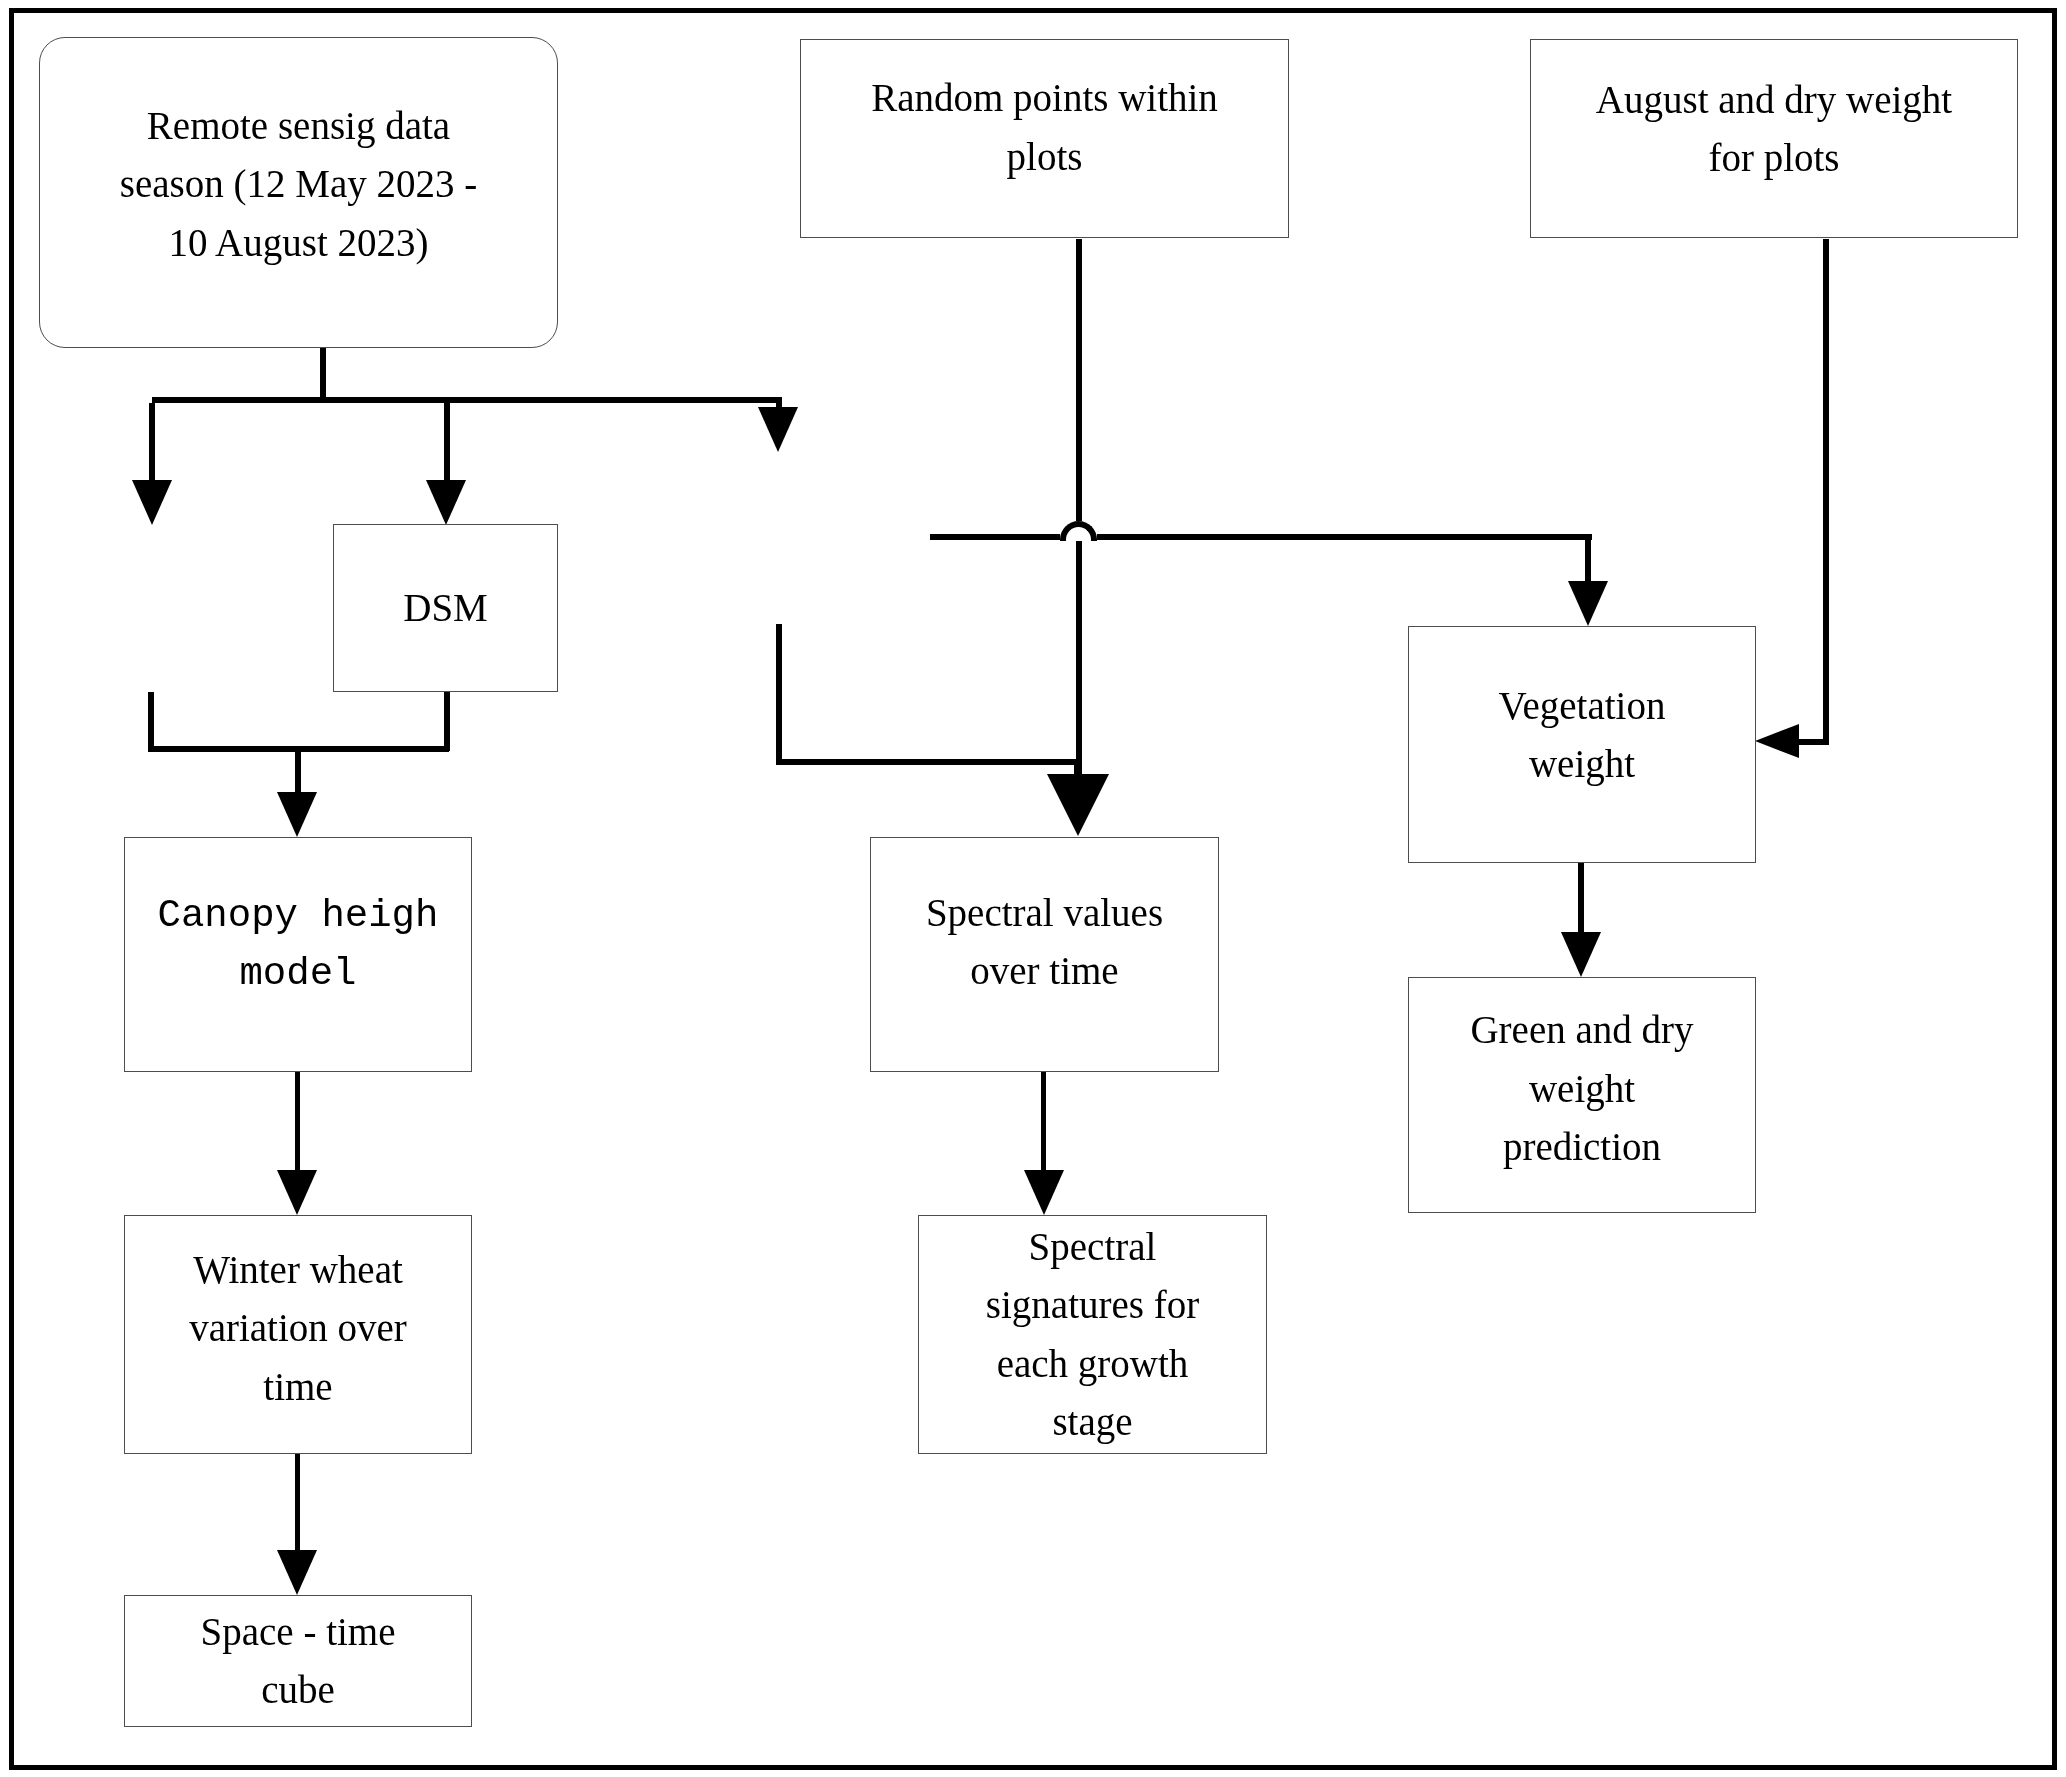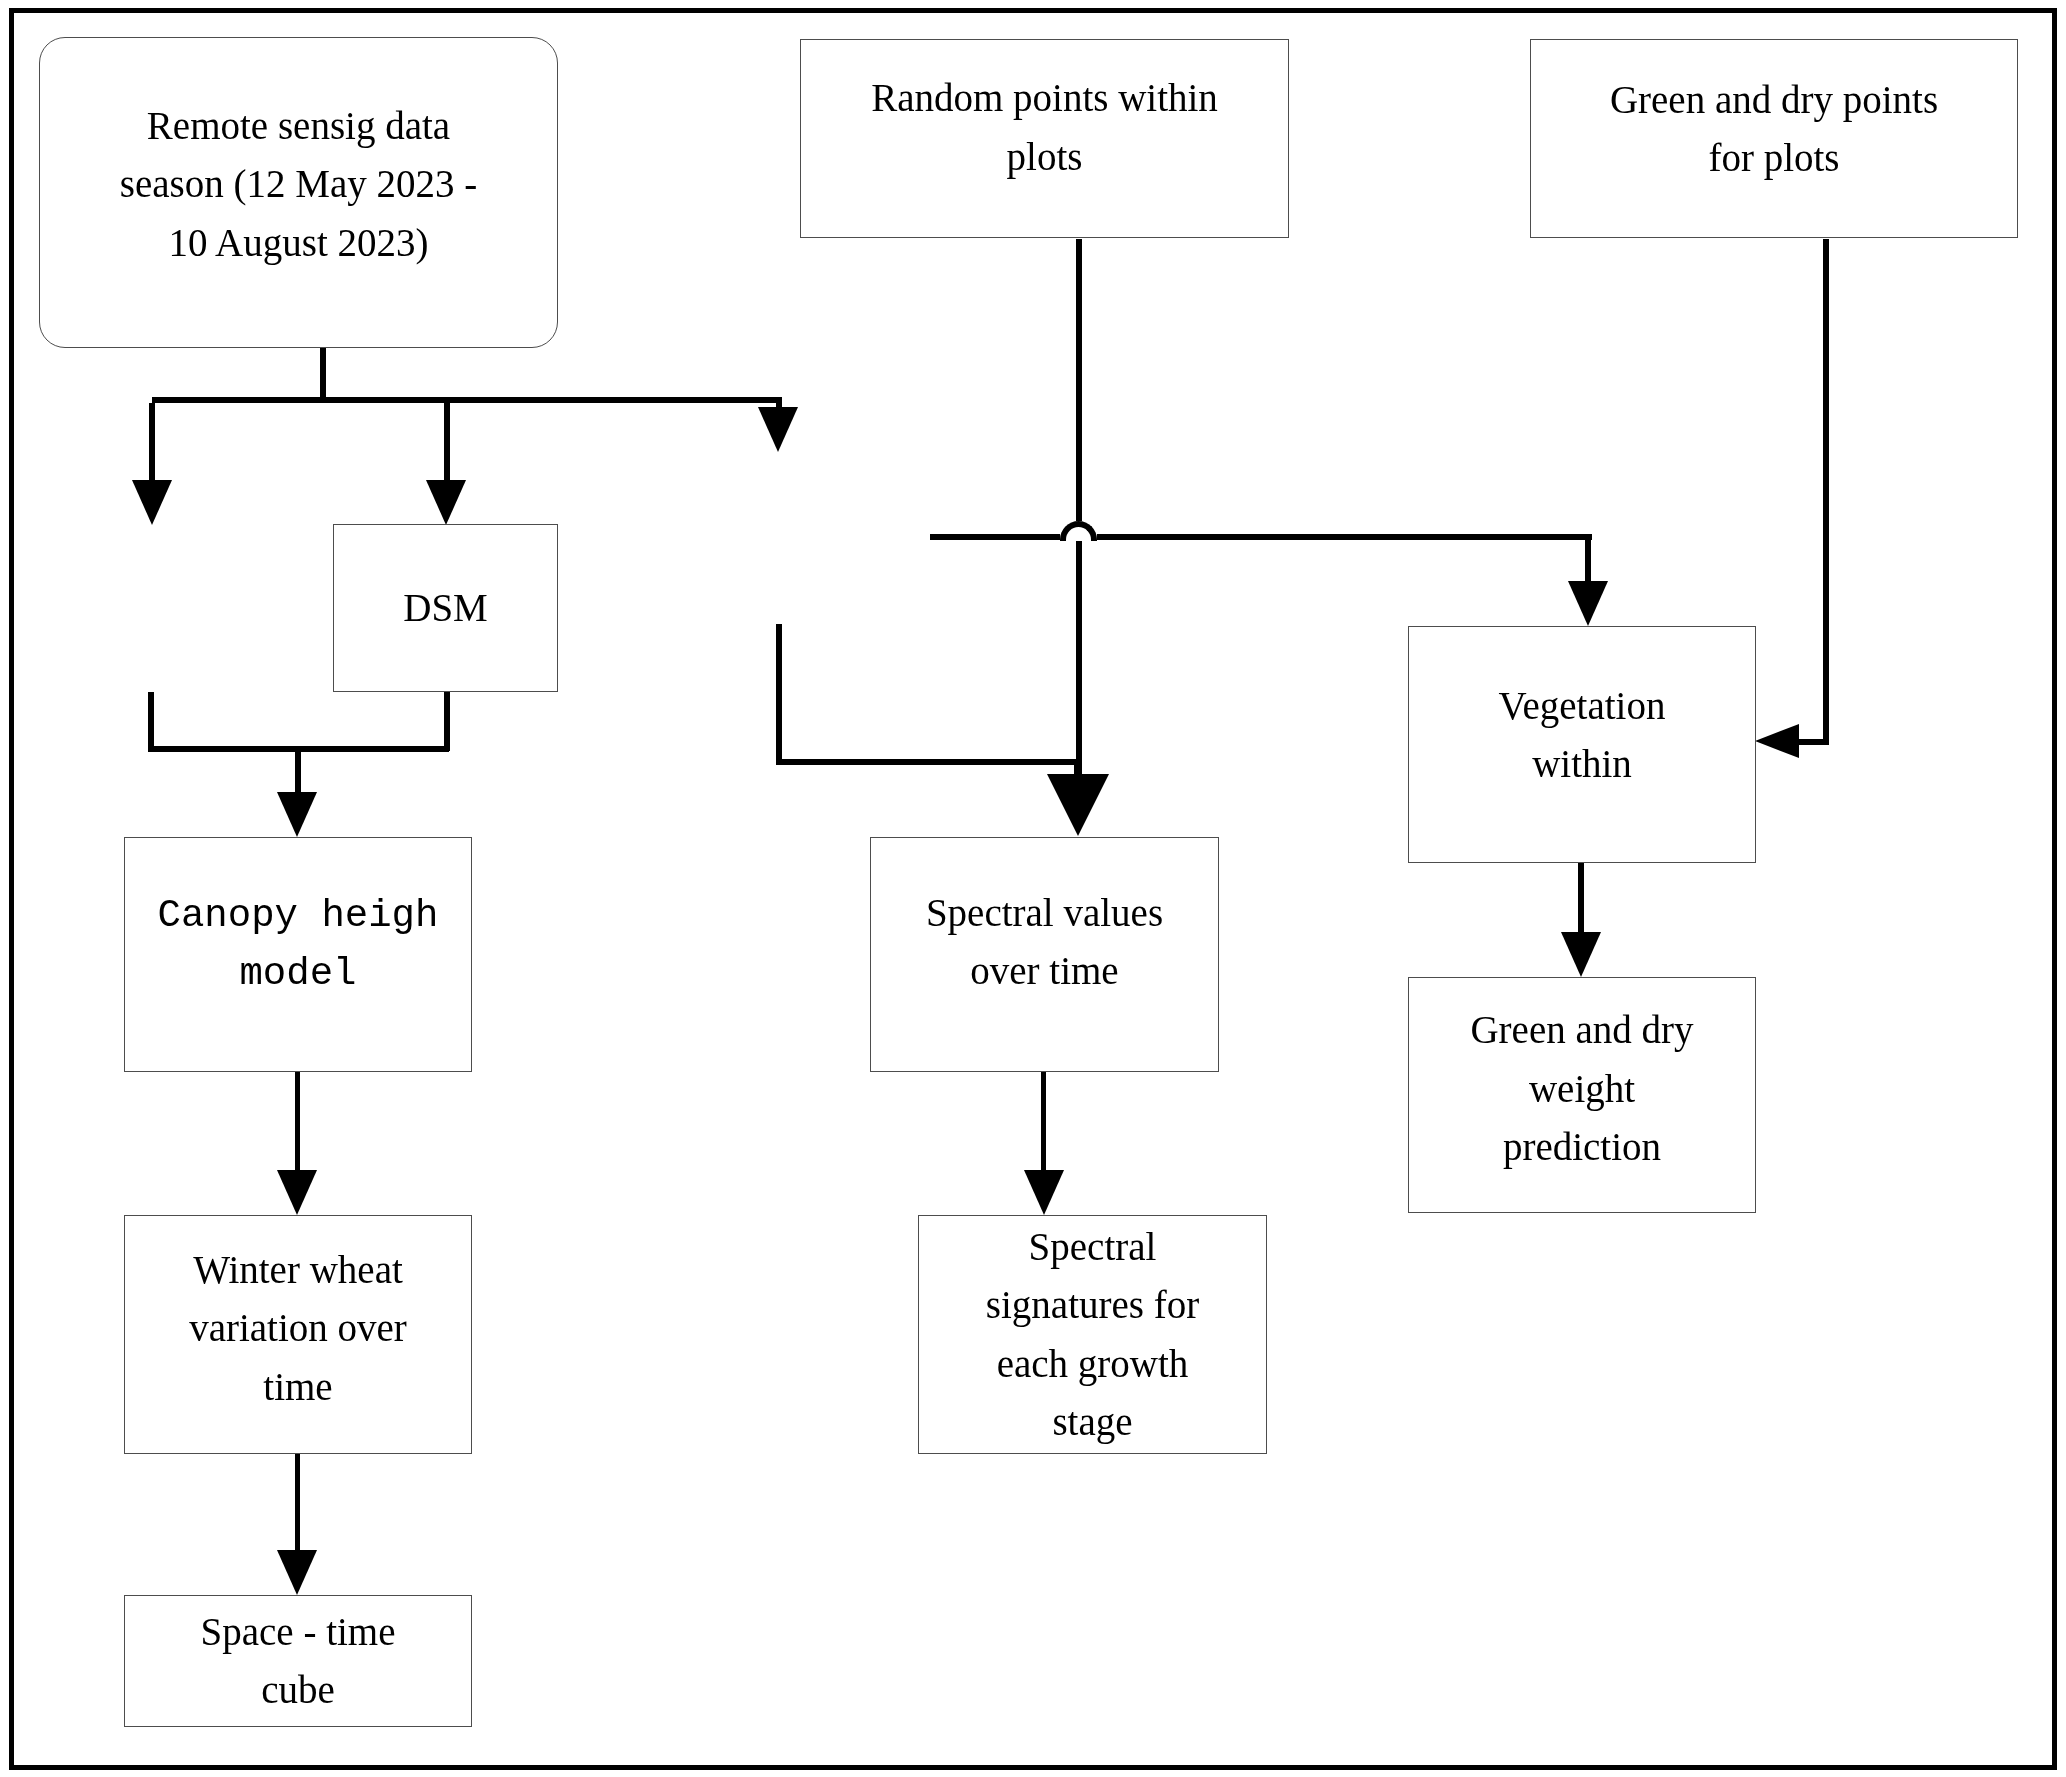--- a/index.html
+++ b/index.html
@@ -57,29 +57,29 @@
     <div class="node" style="left: 39px; top: 37px; width: 519px; height: 311px; border-color: rgb(77, 77, 77); padding-bottom: 16px; border-radius: 26px;">
       <span style="color: rgb(0, 0, 0);">Remote sensig data
 season (12 May 2023 -
 10 August 2023)</span>
     </div>
     <div class="node" style="left: 800px; top: 39px; width: 489px; height: 199px; border-color: rgb(77, 77, 77); padding-bottom: 22px;">
       <span style="color: rgb(0, 0, 0);">Random points within
 plots</span>
     </div>
     <div class="node" style="left: 1530px; top: 39px; width: 488px; height: 199px; border-color: rgb(77, 77, 77); padding-bottom: 18.7px;">
-      <span style="color: rgb(0, 0, 0);">Green and dry points
+      <span style="color: rgb(0, 0, 0);">August and dry weight
 for plots</span>
     </div>
     <div class="node" style="left: 333px; top: 524px; width: 225px; height: 168px; border-color: rgb(77, 77, 77);">
       <span style="color: rgb(0, 0, 0);">DSM</span>
     </div>
     <div class="node" style="left: 1408px; top: 626px; width: 348px; height: 237px; border-color: rgb(77, 77, 77); padding-bottom: 18.7px;">
       <span style="color: rgb(0, 0, 0);">Vegetation
-within</span>
+weight</span>
     </div>
     <div class="node" style="left: 124px; top: 837px; width: 348px; height: 235px; border-color: rgb(77, 77, 77); padding-bottom: 18.7px; font-family: Liberation Mono, monospace;">
       <span style="color: rgb(0, 0, 0);">Canopy heigh
 model</span>
     </div>
     <div class="node" style="left: 870px; top: 837px; width: 349px; height: 235px; border-color: rgb(77, 77, 77); padding-bottom: 25px;">
       <span style="color: rgb(0, 0, 0);">Spectral values
 over time</span>
     </div>
     <div class="node" style="left: 1408px; top: 977px; width: 348px; height: 236px; border-color: rgb(77, 77, 77); padding-bottom: 12.5px;">

